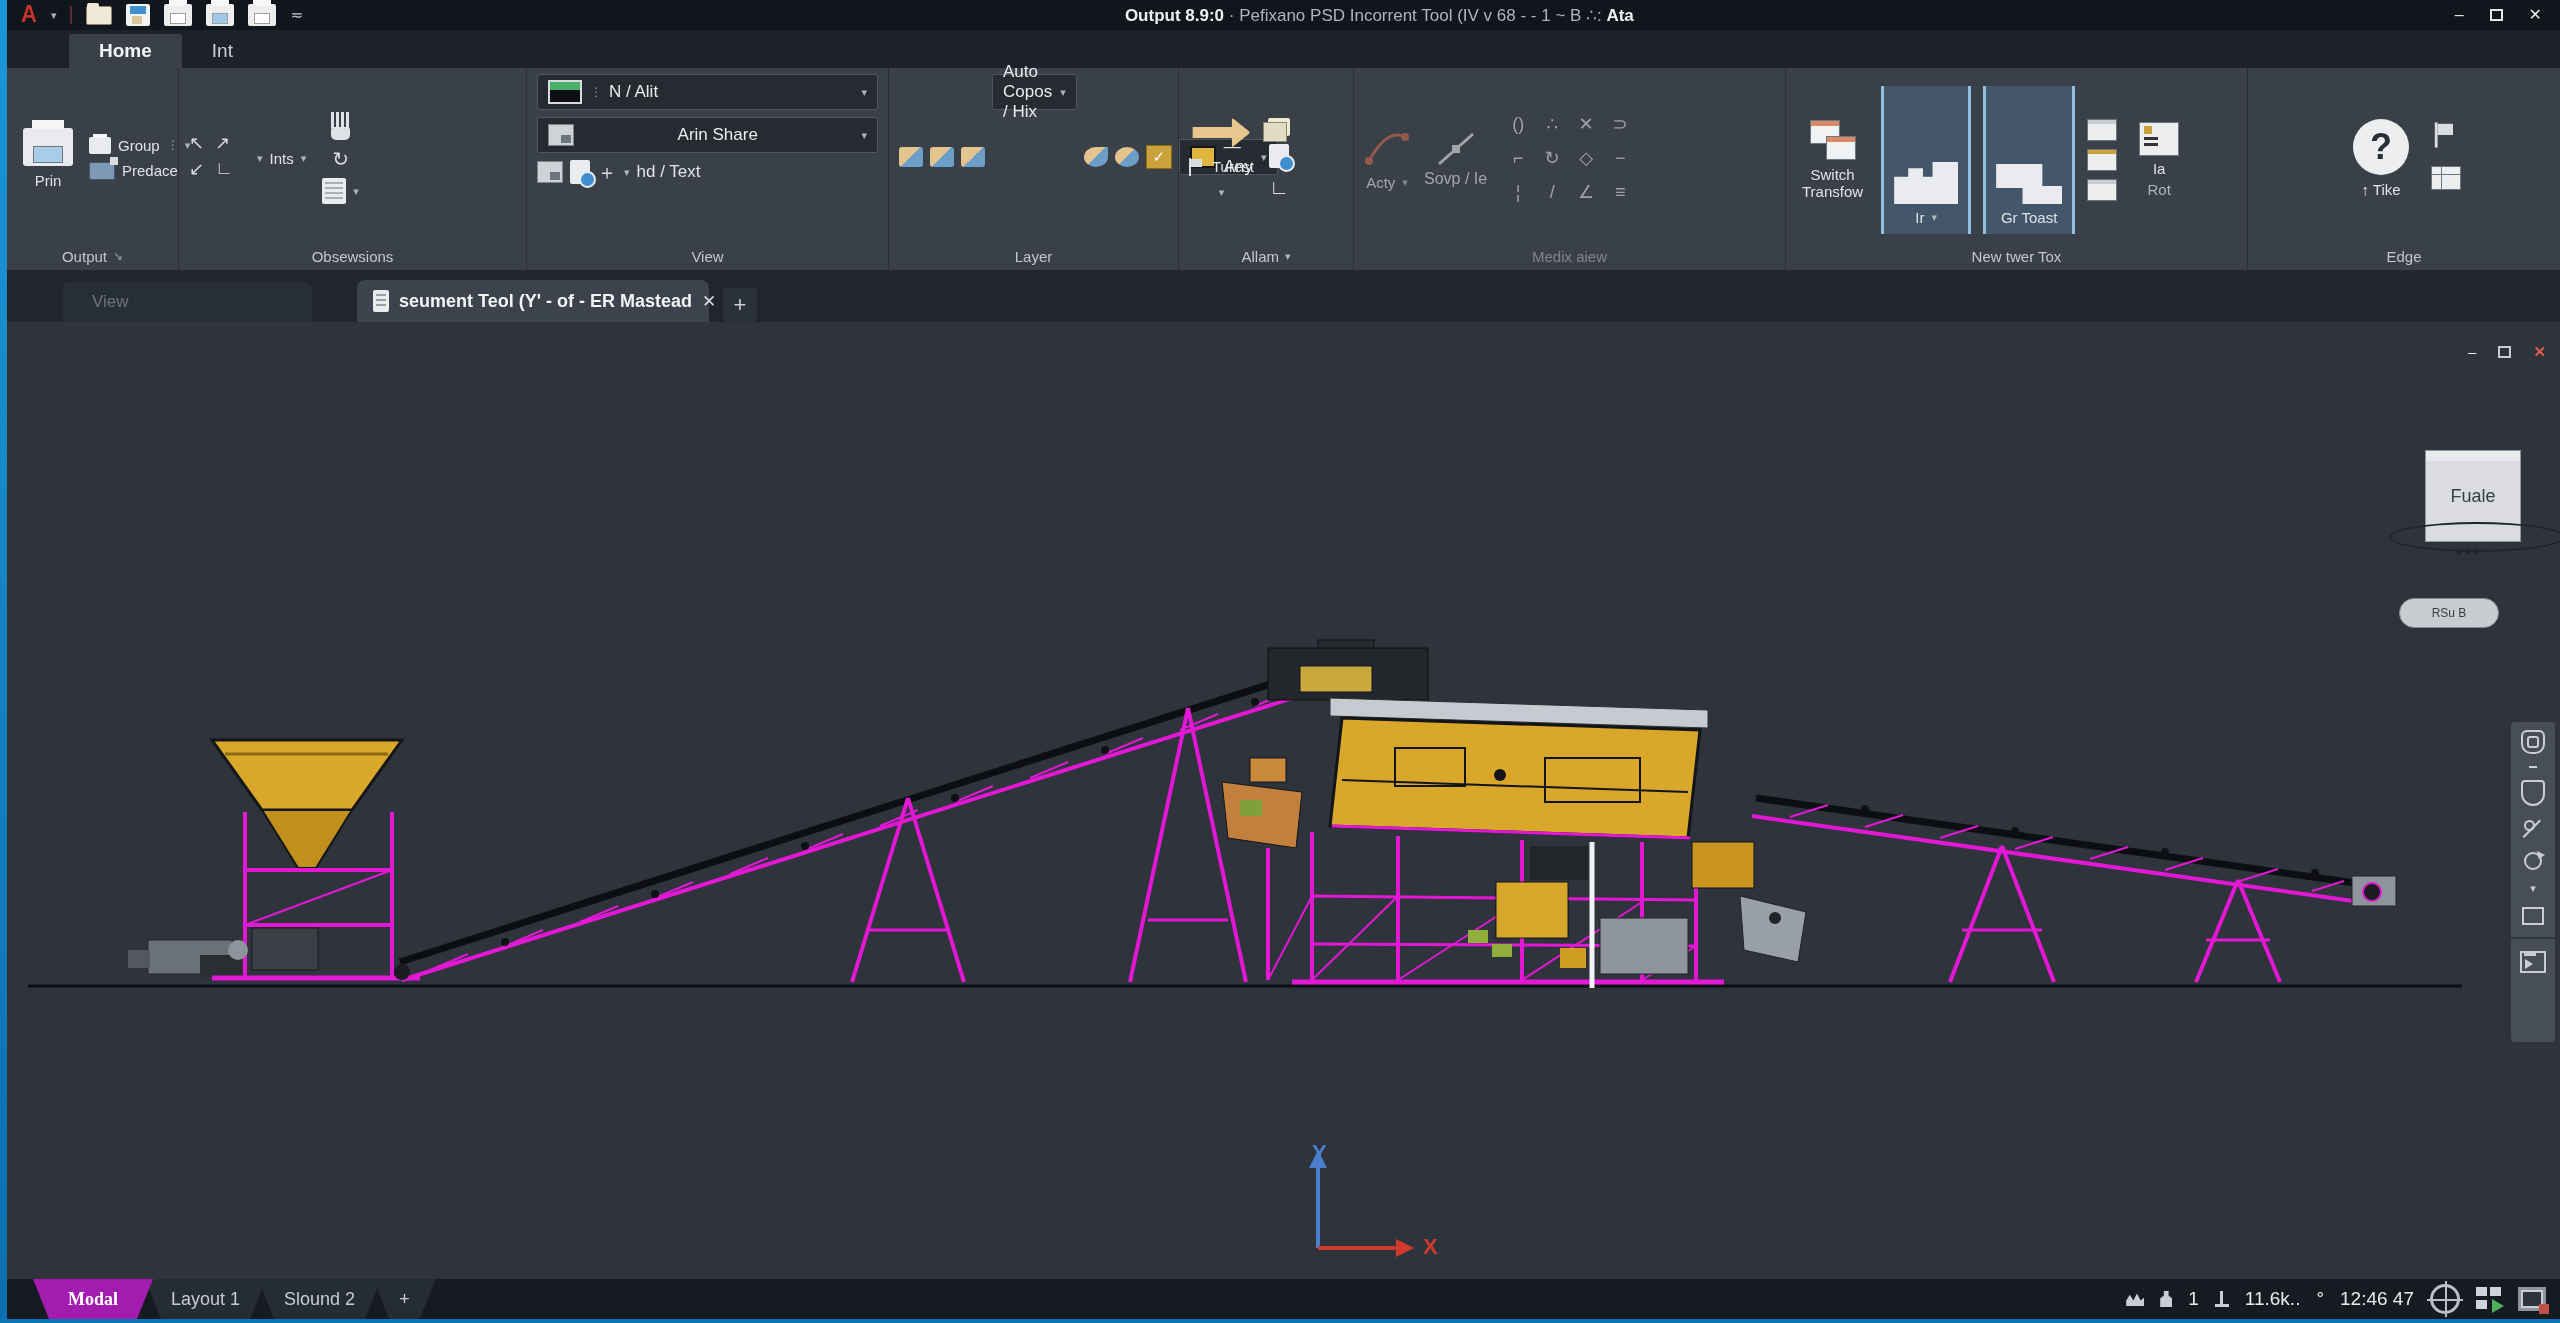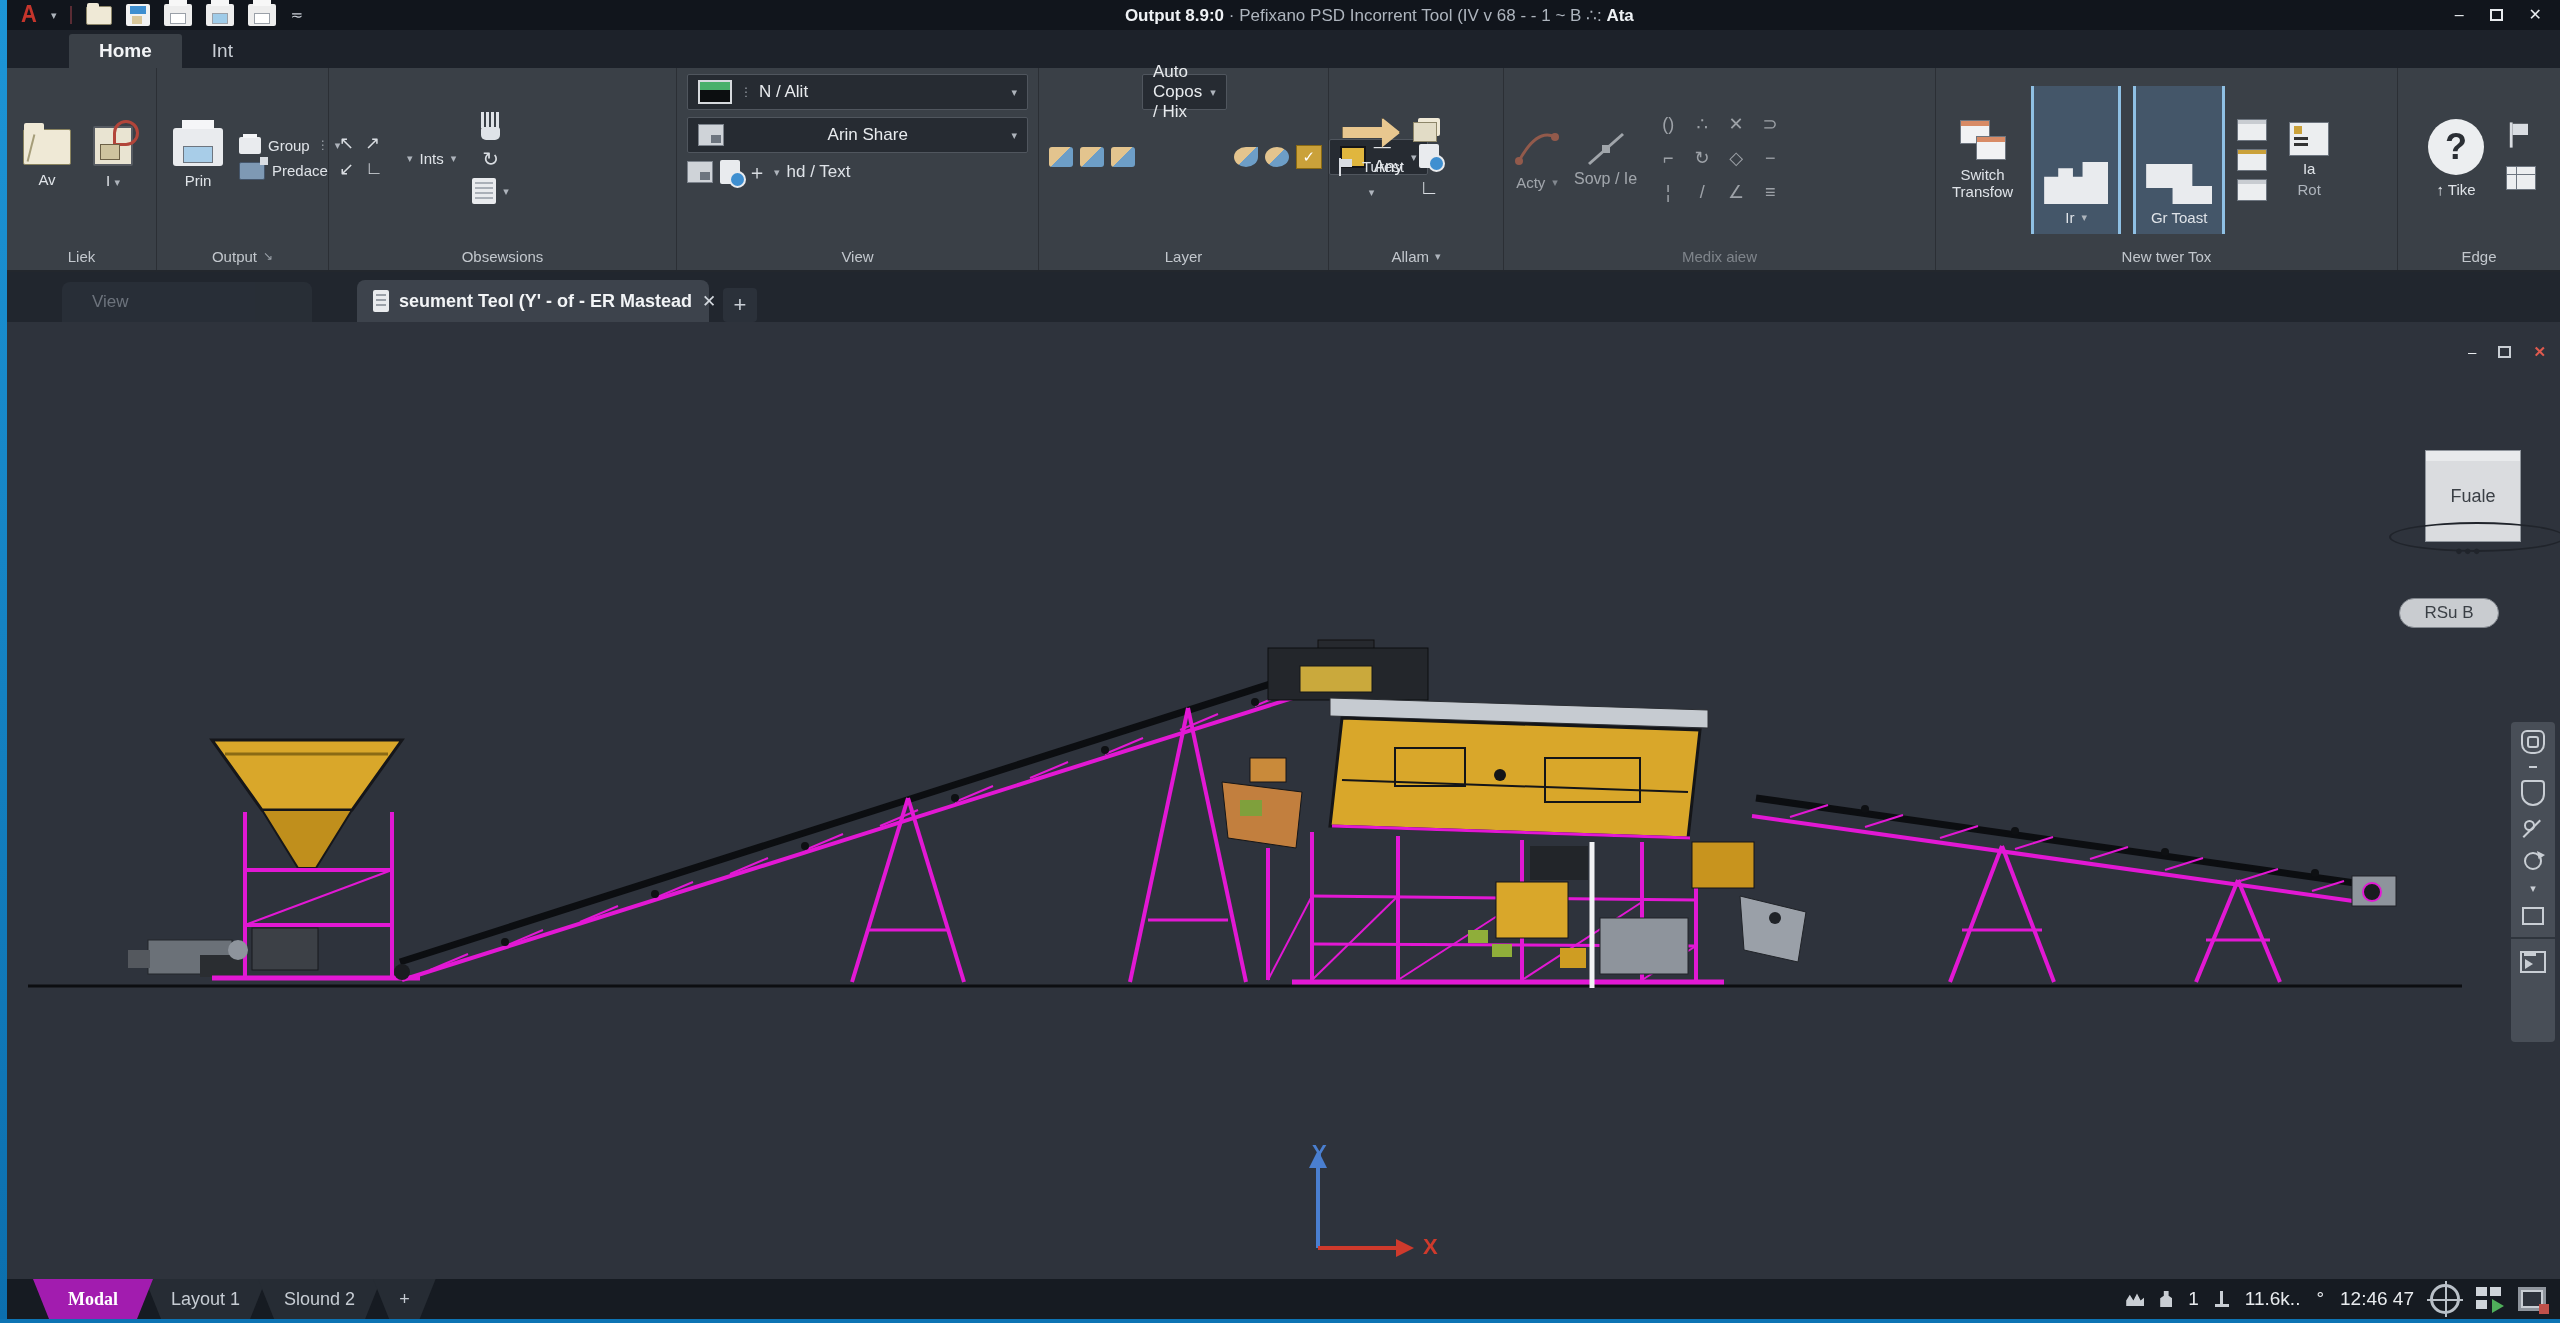--- a/index.html
+++ b/index.html
@@ -159,21 +159,21 @@
   .vp-controls .wb { font-size:15px; }
   .vp-close { color:#e05a4e; font-weight:bold; }
   .viewcube { position:absolute; left:2418px; top:128px; width:96px; height:92px; background:#dadcdf;
               border:1px solid #8f959c; box-shadow:inset 0 10px 0 #e8eaec;
               display:flex; align-items:center; justify-content:center; color:#3a3f45; font-size:18px; }
   .compass { position:absolute; left:2382px; top:200px; width:176px; height:30px;
              border:2px solid #20242b; border-radius:50%; }
   .compass-dots { position:absolute; left:2448px; top:221px; color:#20242b; font-size:13px; letter-spacing:1px; }
   .pill { position:absolute; left:2392px; top:276px; width:100px; height:30px; background:#c9ccd0;
           border:1px solid #83888f; border-radius:15px; display:flex; align-items:center; justify-content:center;
-          color:#3a3f45; font-size:17px; }
+          color:#3a3f45; font-size:12px; }
   .navbar { position:absolute; left:2504px; top:400px; width:44px; height:320px;
             background:rgba(150,158,168,.25); border-radius:4px; display:flex; flex-direction:column;
             align-items:center; padding-top:8px; gap:12px; color:#c9ced4; }
   .nb-wheel { width:24px; height:24px; border:2px solid #c9ced4; border-radius:6px 6px 10px 10px; position:relative; }
   .nb-wheel::before { content:""; position:absolute; inset:4px; border:2px solid #c9ced4; border-radius:3px; }
   .nb-dash { width:8px; height:2px; background:#c9ced4; }
   .nb-pan { width:24px; height:26px; border:2px solid #c9ced4; border-radius:4px 4px 12px 12px; }
   .nb-zoom { width:22px; height:22px; position:relative; }
   .nb-zoom::before { content:""; position:absolute; left:2px; top:2px; width:7px; height:7px;
       border:2px solid #c9ced4; border-radius:50%; }
@@ -248,33 +248,20 @@
     </div>
   </div>
 
   <div class="tabrow">
     <div class="rtab active">Home</div>
     <div class="rtab">Int</div>
   </div>
 
   <div class="ribbon">
 
-    <div class="panel" style="width:150px">
-      <div class="panel-body">
-        <div class="bigbtn">
-          <span class="ic ic-folder-big"></span>
-          <span class="blabel">Av</span>
-        </div>
-        <div class="bigbtn">
-          <span class="ic ic-export"></span>
-          <span class="blabel"><span>I</span> <span class="caret"></span></span>
-        </div>
-      </div>
-      <div class="panel-foot">Liek</div>
-    </div>
 
     <div class="panel" style="width:172px">
       <div class="panel-body">
         <div class="bigbtn">
           <span class="ic ic-print-big"></span>
           <span class="blabel">Prin</span>
         </div>
         <div class="col">
           <div class="smrow">
             <span class="ic ic-print-mini"></span>

